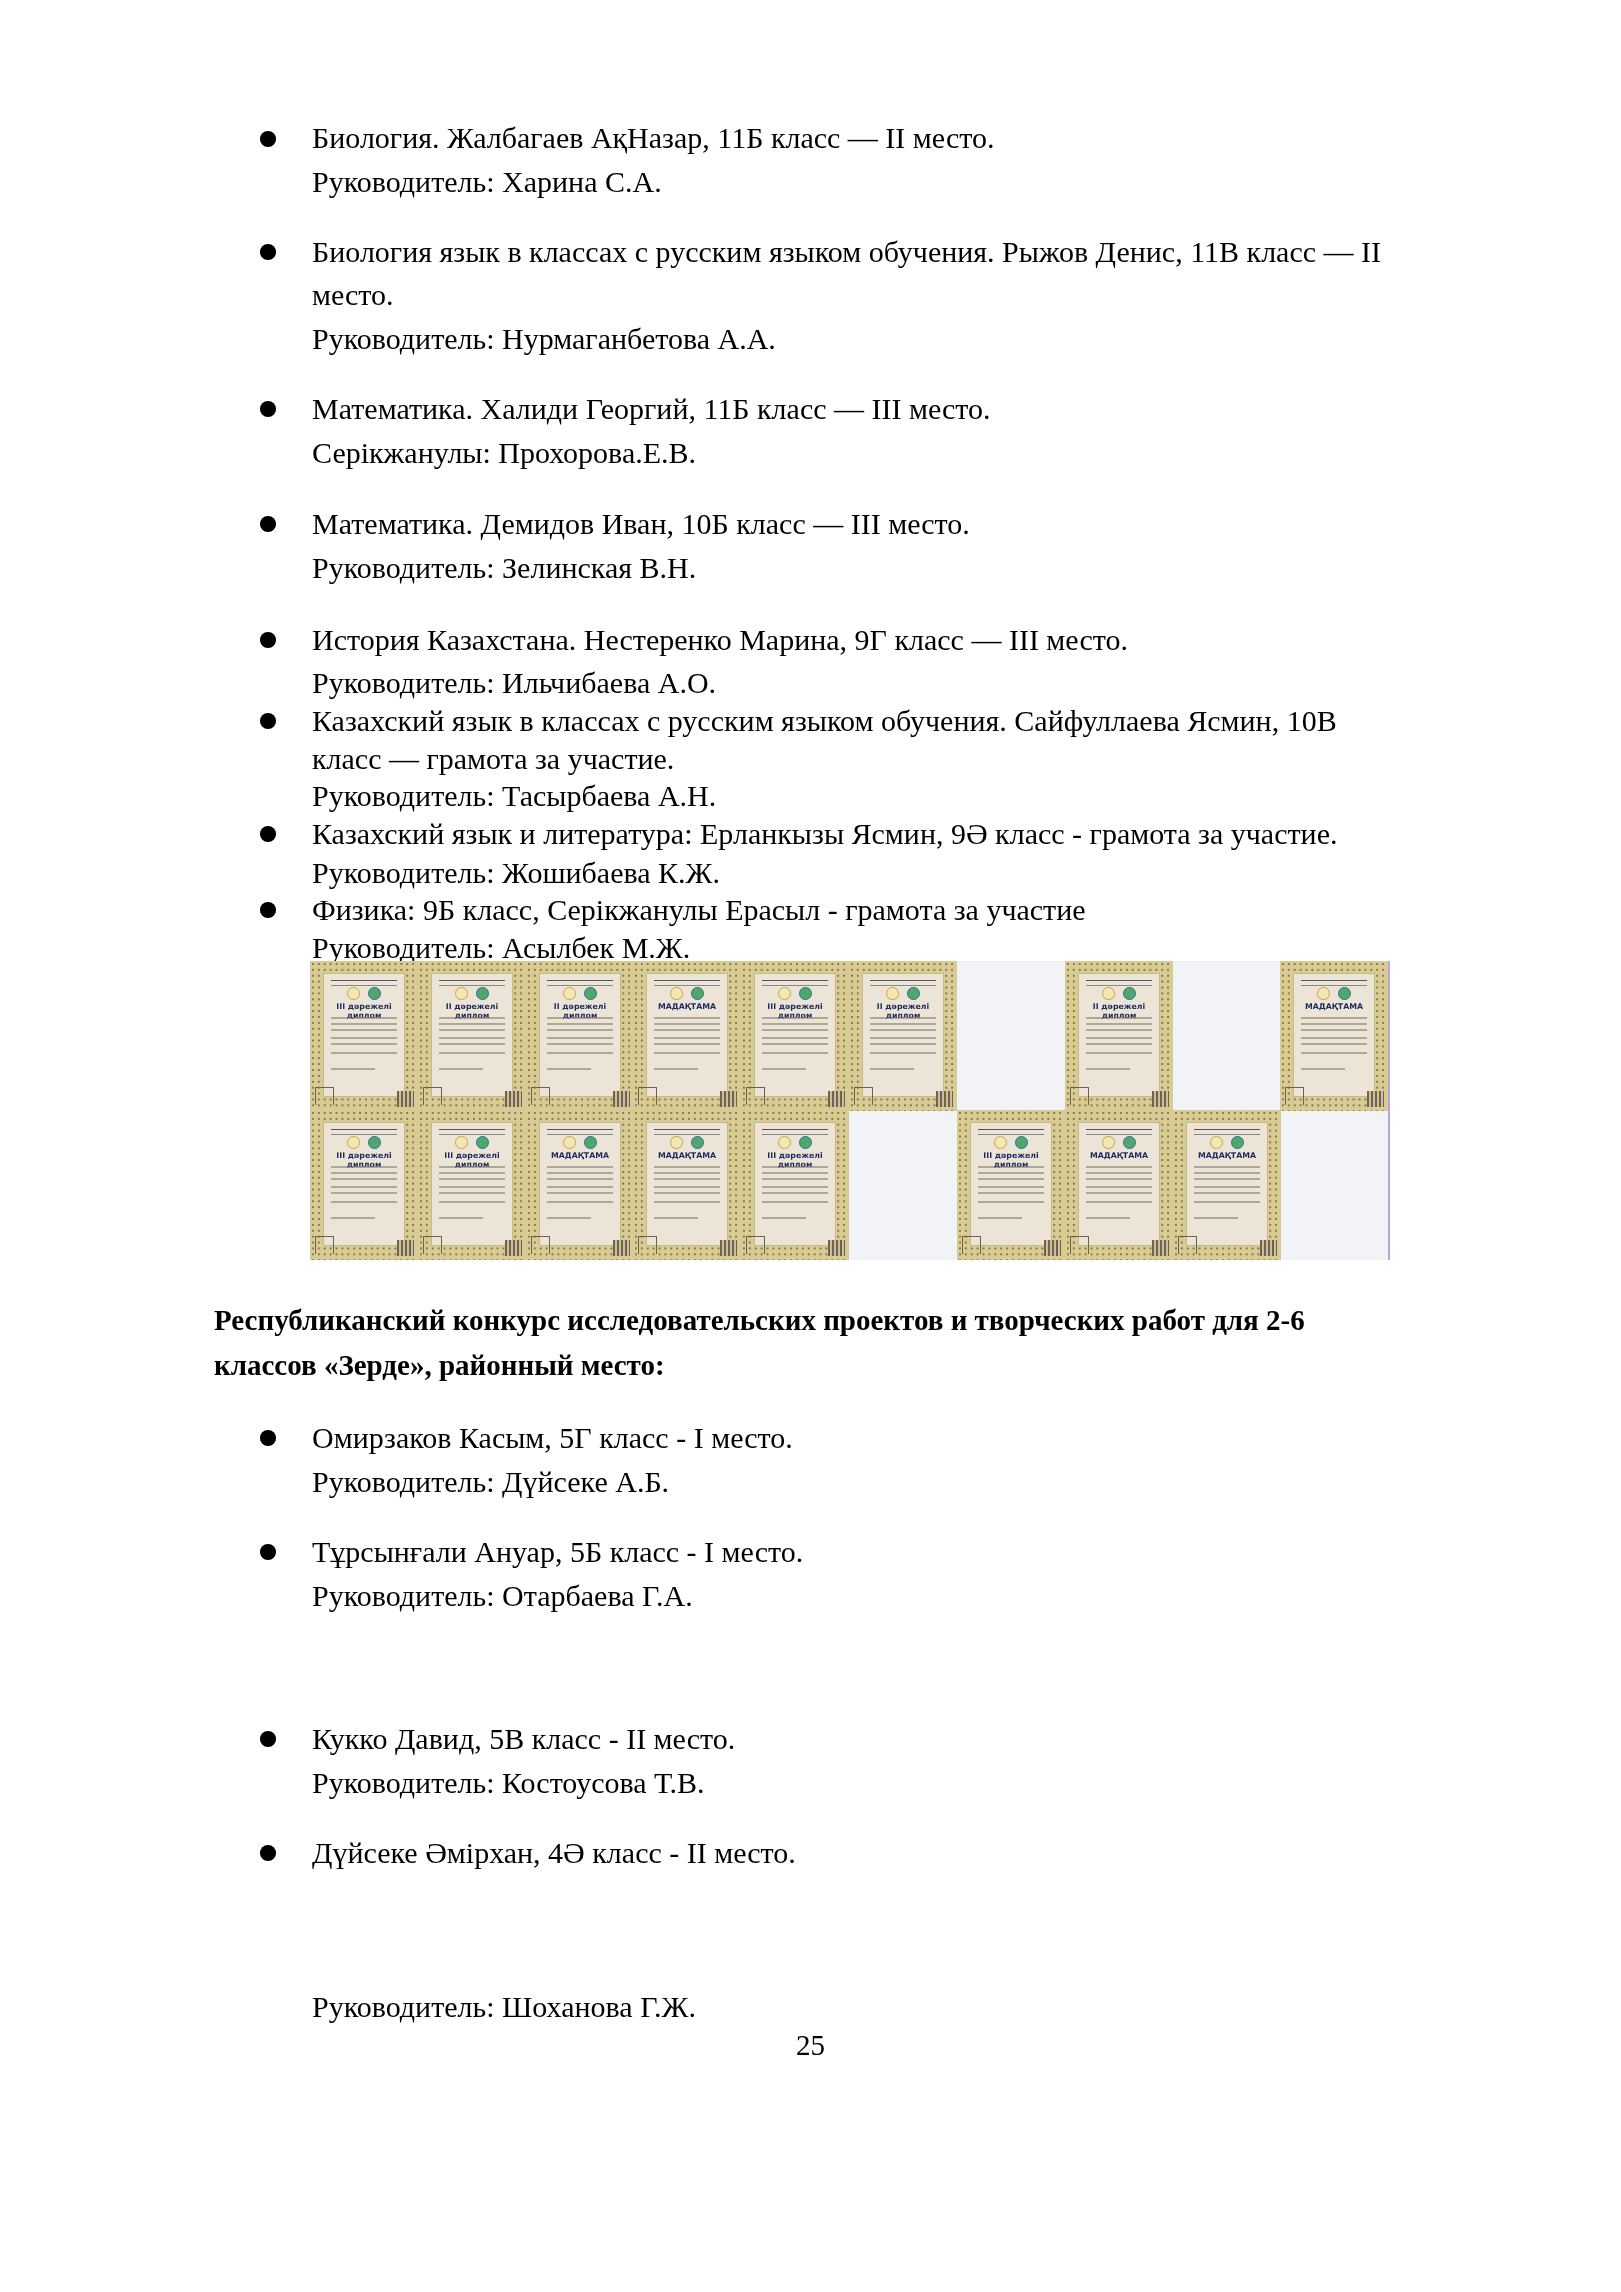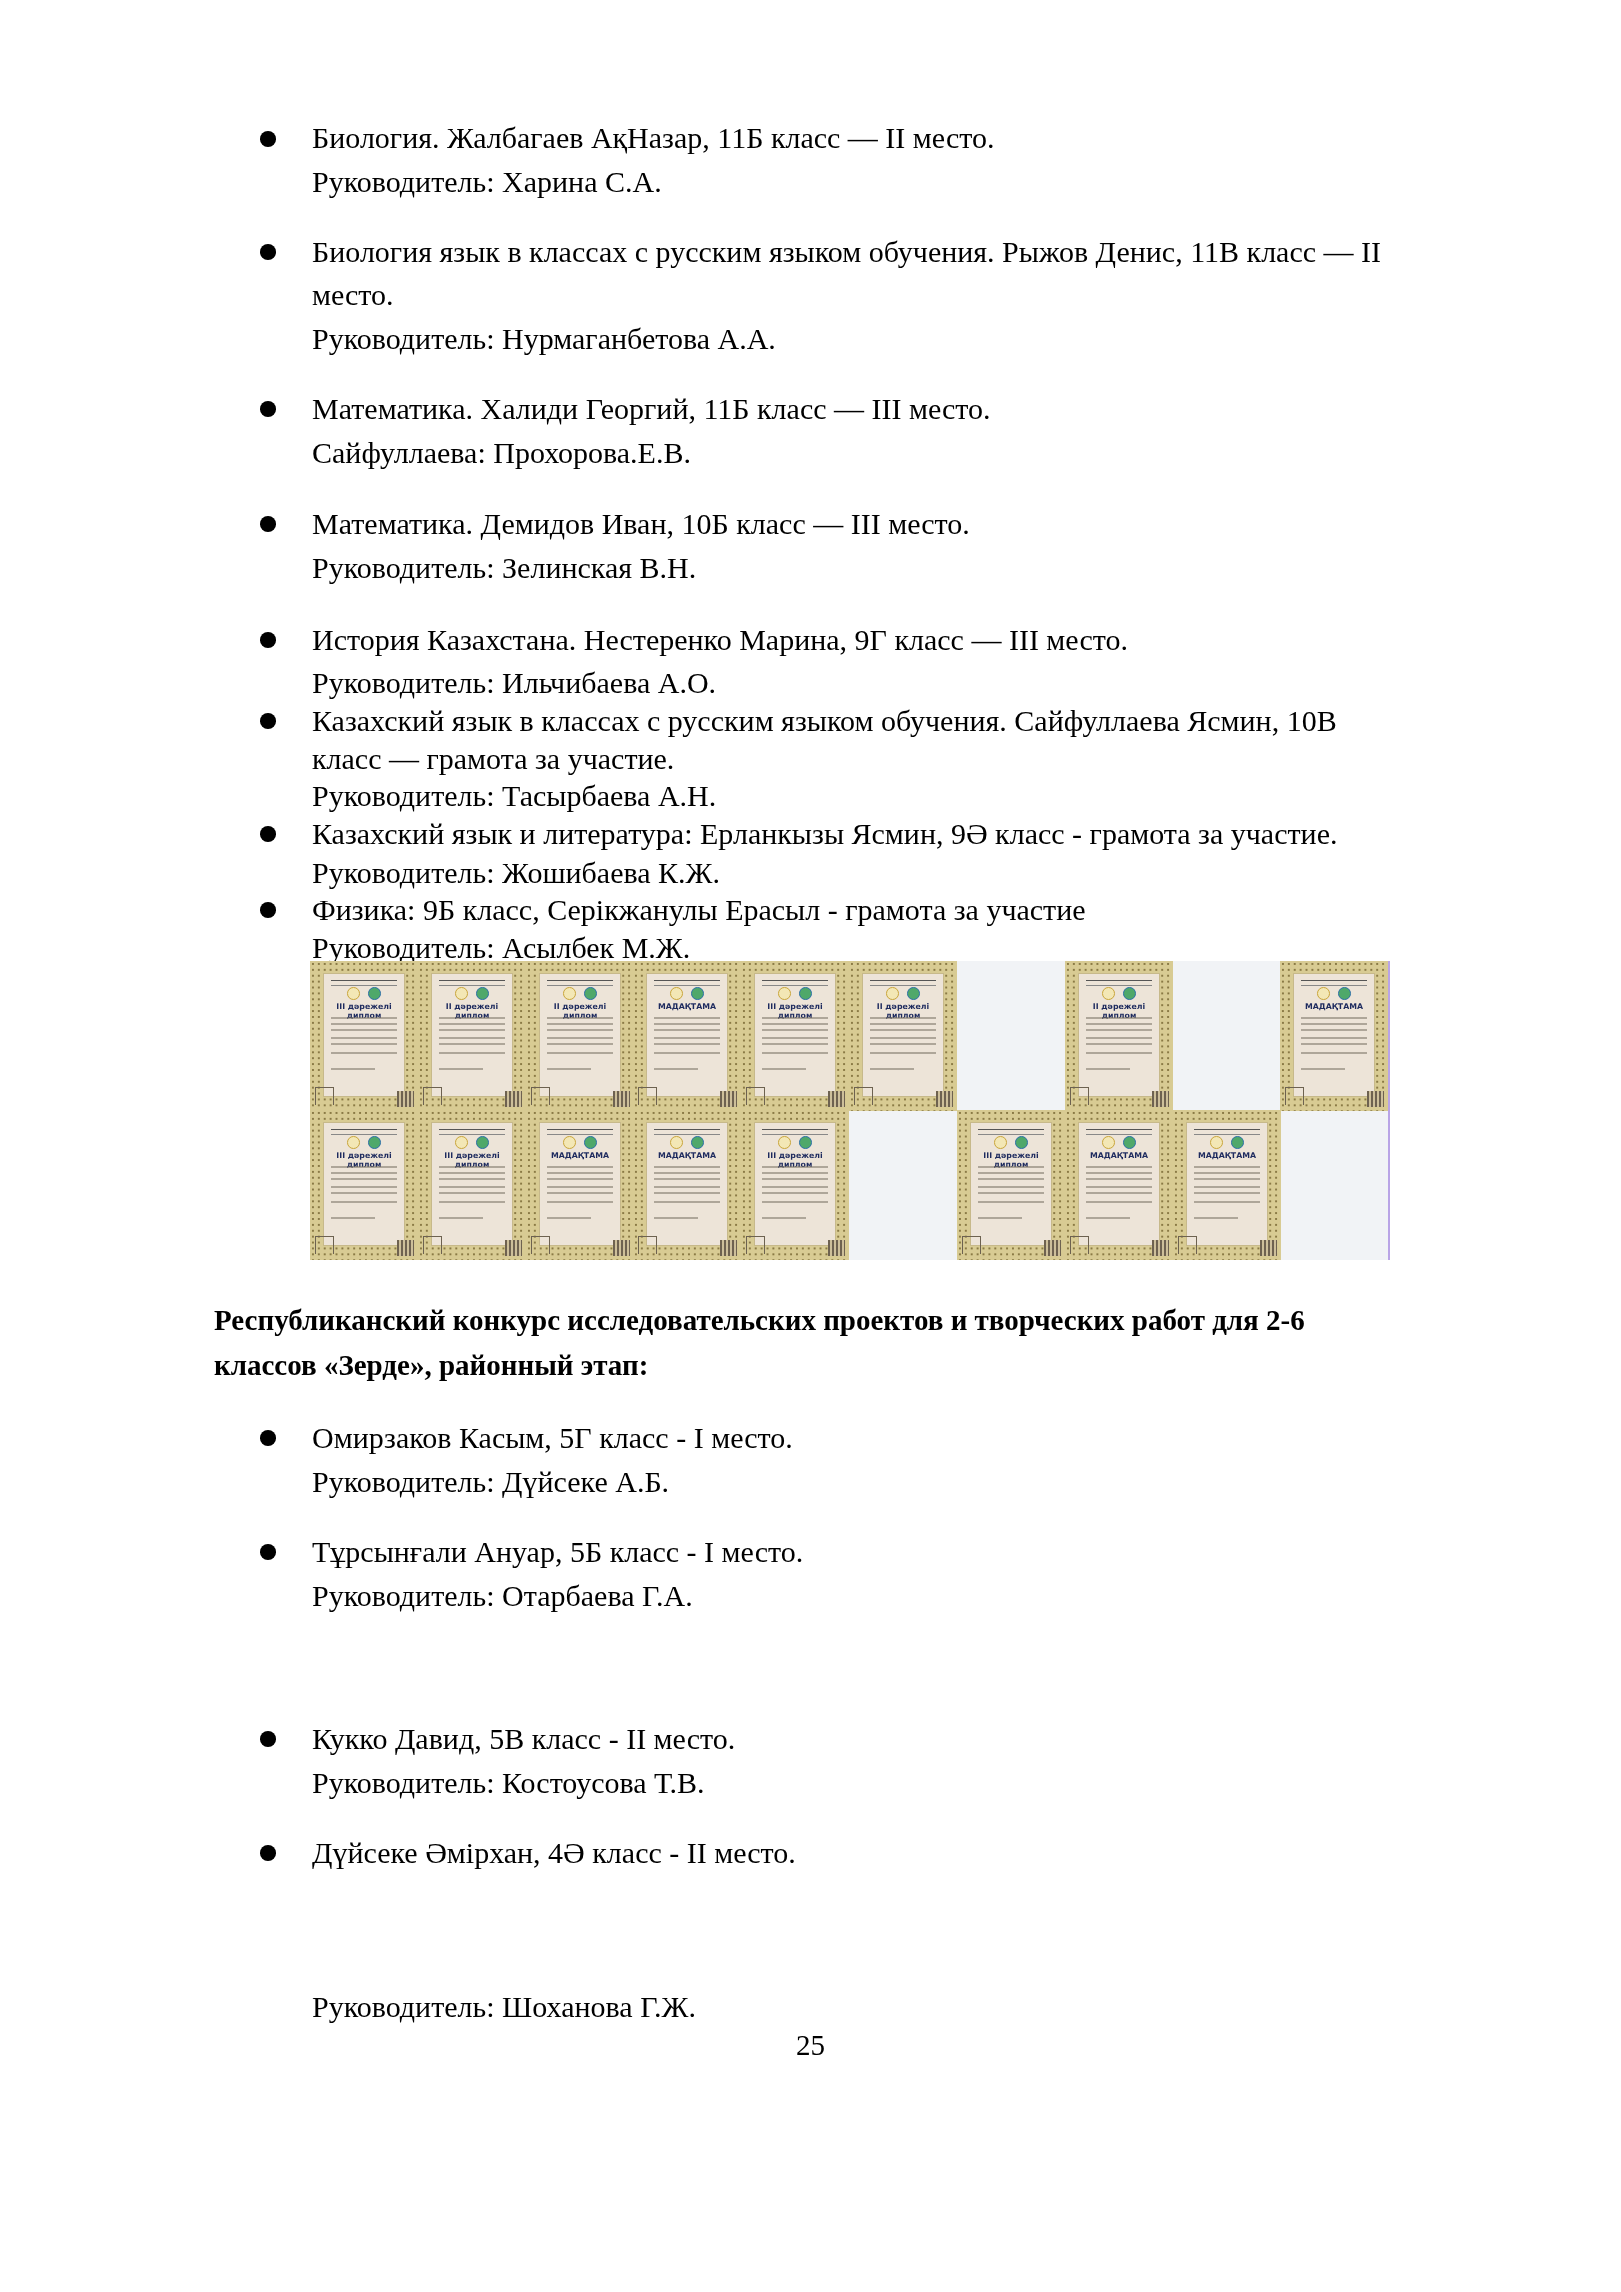--- a/index.html
+++ b/index.html
@@ -39,21 +39,21 @@
   <div class="line" style="top:121px">Биология. Жалбагаев АқНазар, 11Б класс — II место.</div>
   <div class="line" style="top:165px">Руководитель: Харина С.А.</div>
 
   <div class="bullet" style="top:244px"></div>
   <div class="line" style="top:235px">Биология язык в классах с русским языком обучения. Рыжов Денис, 11В класс — II</div>
   <div class="line" style="top:278px">место.</div>
   <div class="line" style="top:322px">Руководитель: Нурмаганбетова А.А.</div>
 
   <div class="bullet" style="top:401px"></div>
   <div class="line" style="top:392px">Математика. Халиди Георгий, 11Б класс — III место.</div>
-  <div class="line" style="top:436px">Сайфуллаева: Прохорова.Е.В.</div>
+  <div class="line" style="top:436px">Серікжанулы: Прохорова.Е.В.</div>
 
   <div class="bullet" style="top:516px"></div>
   <div class="line" style="top:507px">Математика. Демидов Иван, 10Б класс — III место.</div>
   <div class="line" style="top:551px">Руководитель: Зелинская В.Н.</div>
 
   <div class="bullet" style="top:632px"></div>
   <div class="line" style="top:623px">История Казахстана. Нестеренко Марина, 9Г класс — III место.</div>
   <div class="line" style="top:666px">Руководитель: Ильчибаева А.О.</div>
 
   <div class="bullet" style="top:713px"></div>
@@ -371,21 +371,21 @@
         <div class="txt" style="top: 69px;"></div>
         <div class="txt" style="top: 78px;"></div>
         <div class="txt" style="top: 94px; right: 29px;"></div>
       </div>
       <div class="frame"></div>
       <div class="books"></div>
     </div>
   </div>
 
 <div class="heading" style="top:1304px">Республиканский конкурс исследовательских проектов и творческих работ для 2-6</div>
-<div class="heading" style="top:1349px">классов «Зерде», районный этап:</div>
+<div class="heading" style="top:1349px">классов «Зерде», районный место:</div>
 
 <div>
   <div class="bullet" style="top:1430px"></div>
   <div class="line" style="top:1421px">Омирзаков Касым, 5Г класс - I место.</div>
   <div class="line" style="top:1465px">Руководитель: Дүйсеке А.Б.</div>
 
   <div class="bullet" style="top:1544px"></div>
   <div class="line" style="top:1535px">Тұрсынғали Ануар, 5Б класс - I место.</div>
   <div class="line" style="top:1579px">Руководитель: Отарбаева Г.А.</div>
 

